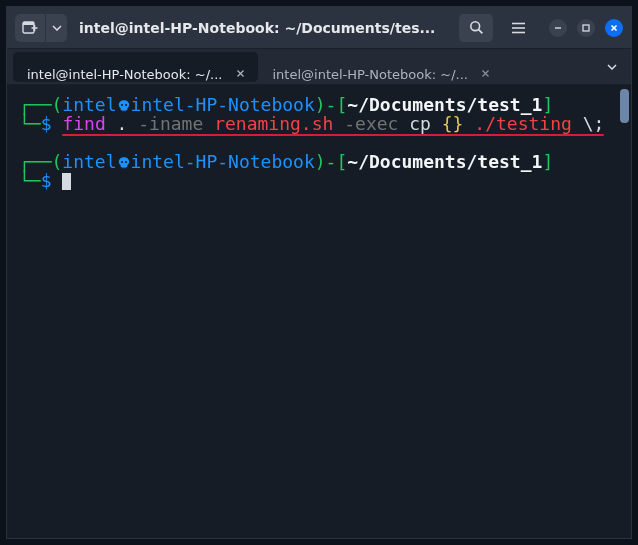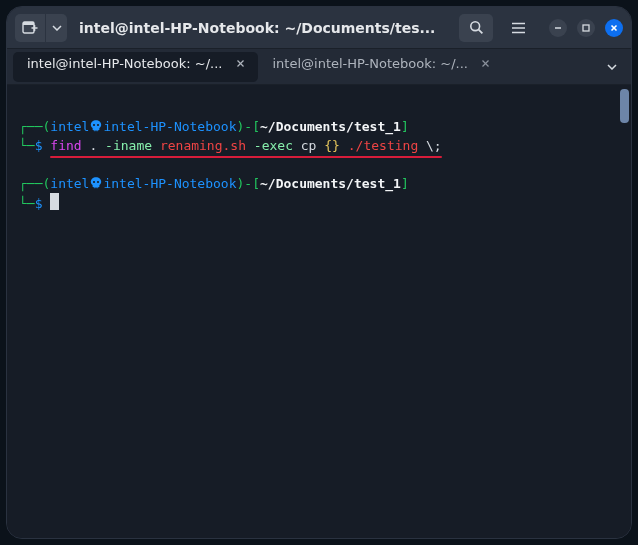--- a/index.html
+++ b/index.html
@@ -10,21 +10,21 @@
     width: 638px;
     height: 545px;
     overflow: hidden;
     padding: 6px;
   }
   .window {
     width: 100%;
     height: 100%;
     background: #161c26;
     border: 1px solid #2a3240;
-    border-radius: 16px;
+    border-radius: 0;
     display: flex;
     flex-direction: column;
     overflow: hidden;
   }
   .titlebar {
     height: 42px;
     background: #2b3340;
     display: flex;
     align-items: center;
     padding: 0 8px;
@@ -87,23 +87,23 @@
     height: 36px;
     background: #232a36;
     display: flex;
     align-items: center;
     padding: 0 6px;
     gap: 0;
     border-bottom: 1px solid #1a2029;
   }
   .tab {
     display: flex;
-    align-items: flex-start;
+    align-items: flex-end;
     height: 30px;
-    padding: 4px 10px 0 14px;
+    padding: 13px 10px 0 14px;
     border-radius: 5px;
     color: #aeb4bd;
     font-family: "DejaVu Sans", sans-serif;
     font-size: 13px;
     cursor: pointer;
     max-width: 260px;
     gap: 10px;
   }
   .tab.active { background: #161c26; color: #e6e8eb; }
   .tab-label { white-space: nowrap; overflow: hidden; text-overflow: ellipsis; flex: 1; }
@@ -121,29 +121,28 @@
   }
   .terminal {
     flex: 1;
     background: #161c26;
     padding: 10px 12px;
     overflow: hidden;
     position: relative;
   }
   .term-content {
     font-family: "DejaVu Sans Mono", monospace;
-    font-size: 13px;
+    font-size: 18px;
     line-height: 19px;
     white-space: pre;
     color: #d6dbe1;
-    margin-top: 22px;
   }
   .p-green  { color: #22c55e; }
   .p-blue   { color: #1d92ff; }
-  .p-grey   { color: #86efac; }
+  .p-grey   { color: #737373; }
   .p-white  { color: #f3f5f7; font-weight: bold; }
   .p-red    { color: #ef4444; }
   .p-yellow { color: #e2c35b; }
   .p-teal   { color: #d946ef; }
   .cmd-wrap { position: relative; display: inline-block; }
   .underline-red {
     position: absolute;
     left: 0; right: 0;
     bottom: -3px;
     height: 2.5px;

